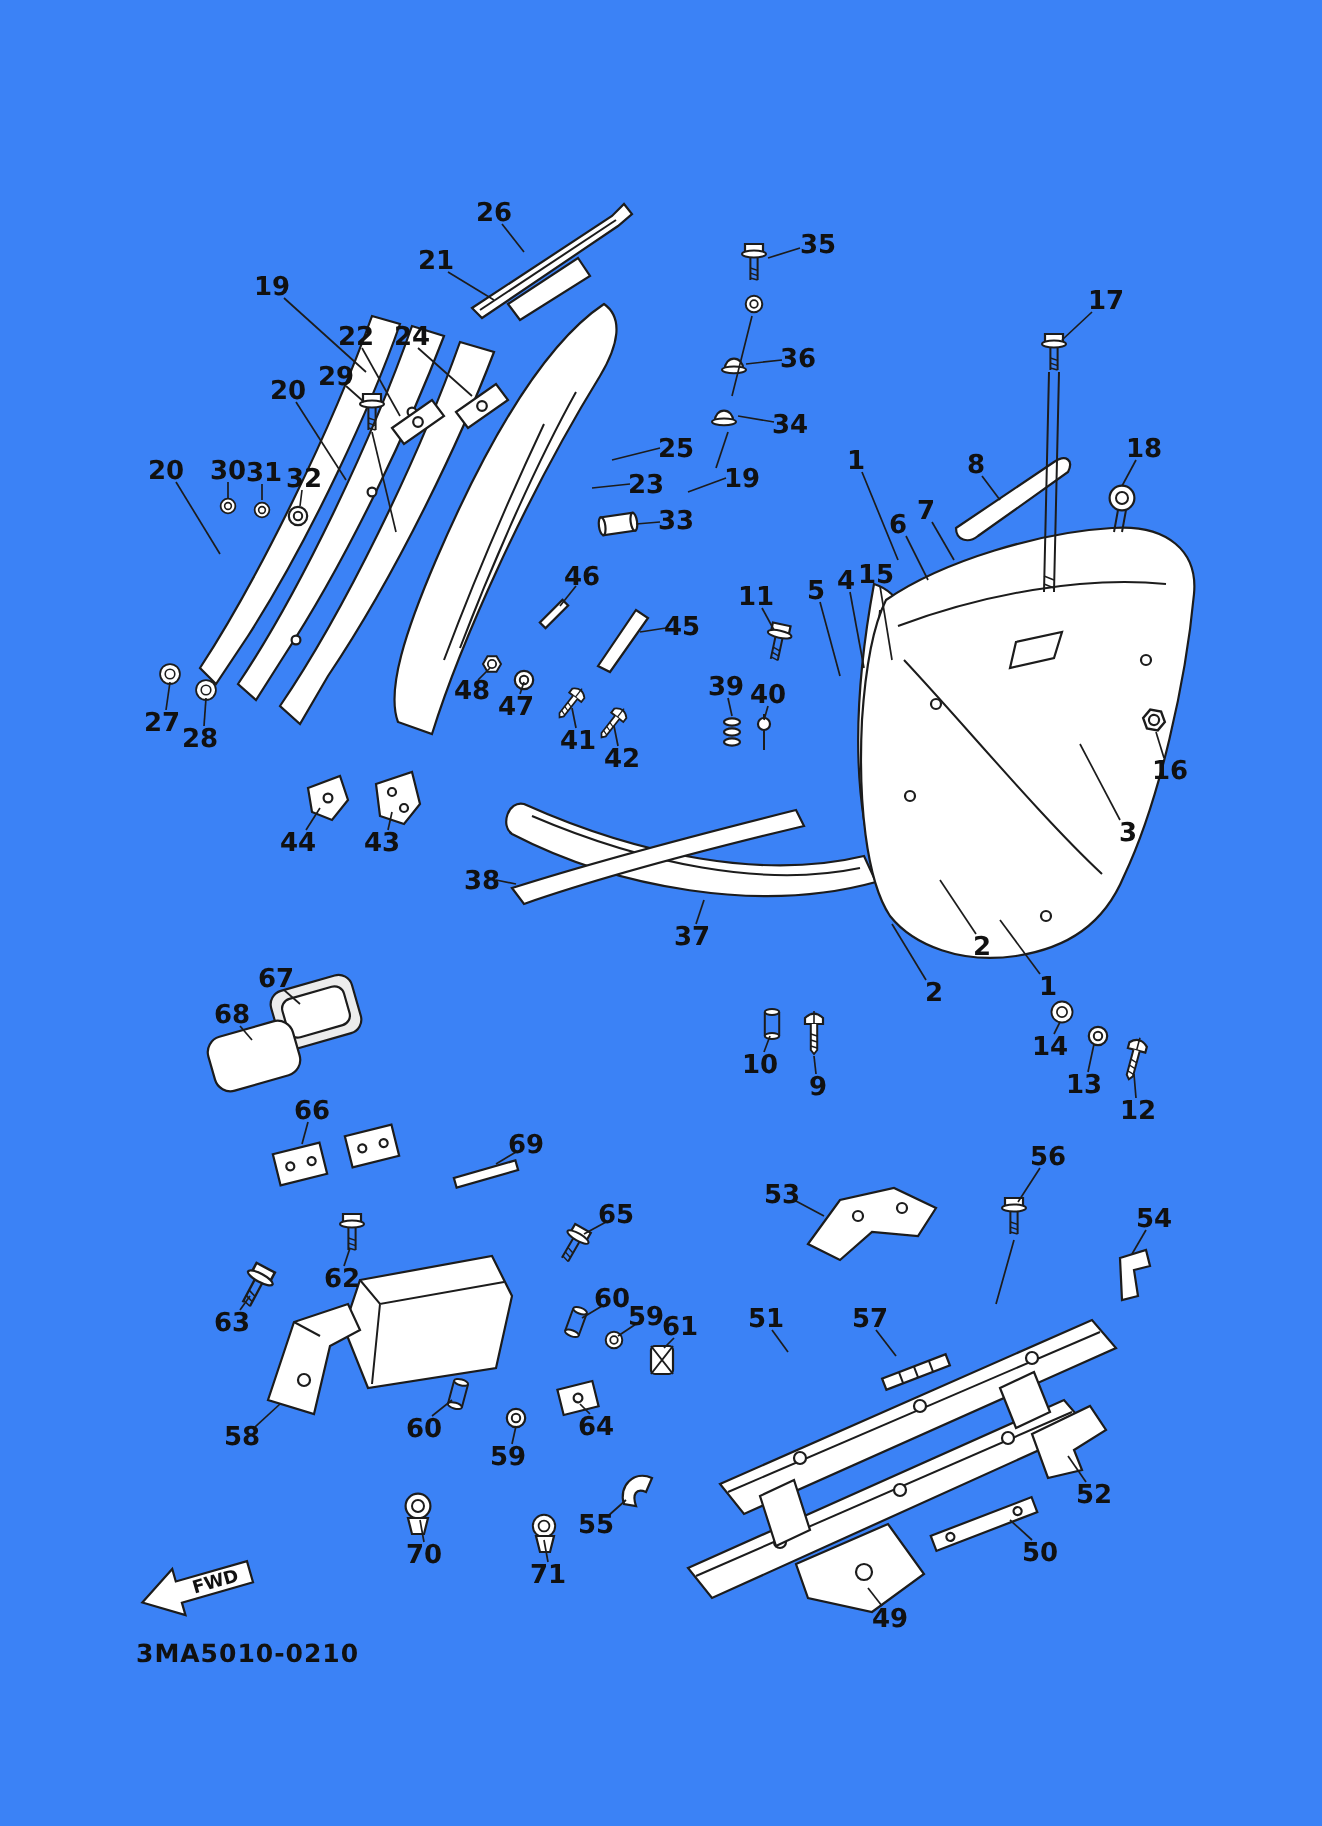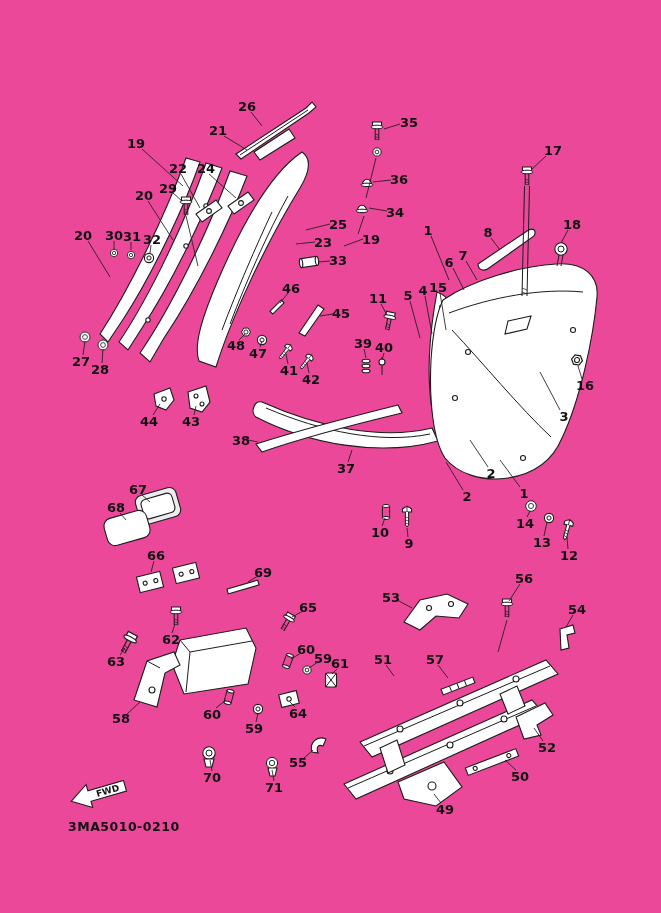--- a/index.html
+++ b/index.html
@@ -1,17 +1,17 @@
 <!DOCTYPE html>
 <html><head>
 <meta charset="utf-8">
 <style>
   html,body { margin:0; padding:0; background:#ffffff; }
   #page {
-    position:relative; width:661px; height:913px; background:#ec4899;
+    position:relative; width:661px; height:913px; background:#3b82f6;
     font-family:"DejaVu Sans", sans-serif; overflow:hidden;
   }
   svg { display:block; }
   
   .part path, .part rect, .part circle, .part ellipse, .part polygon {
     stroke:#1c1c1c; stroke-width:1.1; fill:#ffffff;
   }
   .part .ln { fill:none; stroke-width:1; }
   .part .thin { fill:none; stroke-width:0.7; }
   .part .shade { fill:#ececec; }

